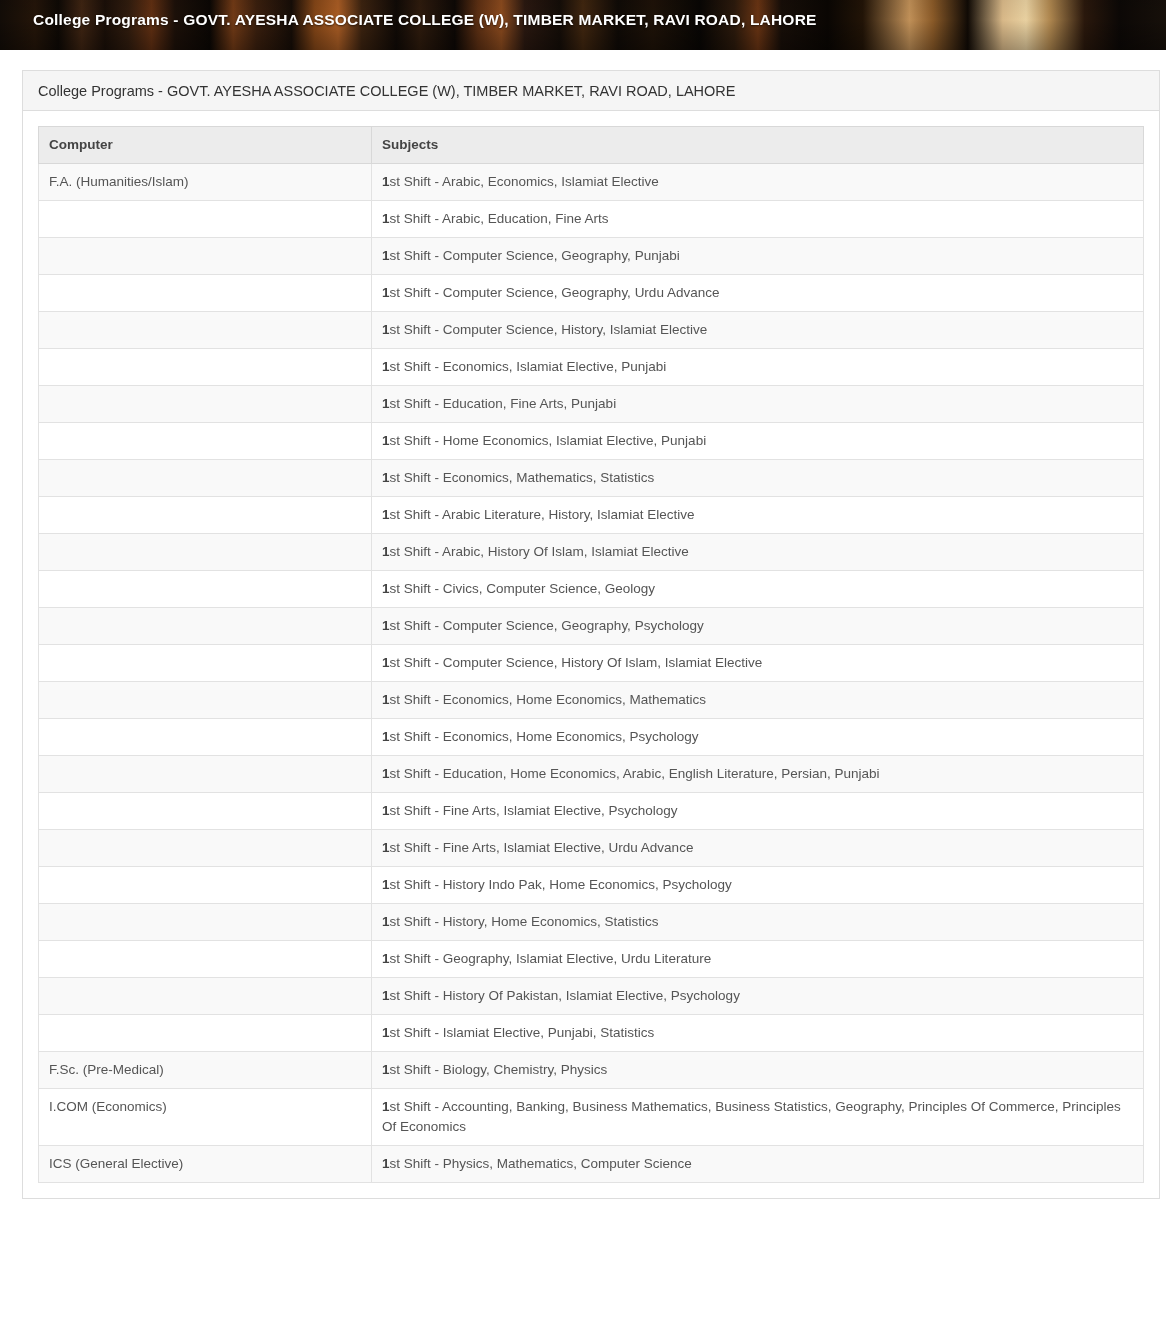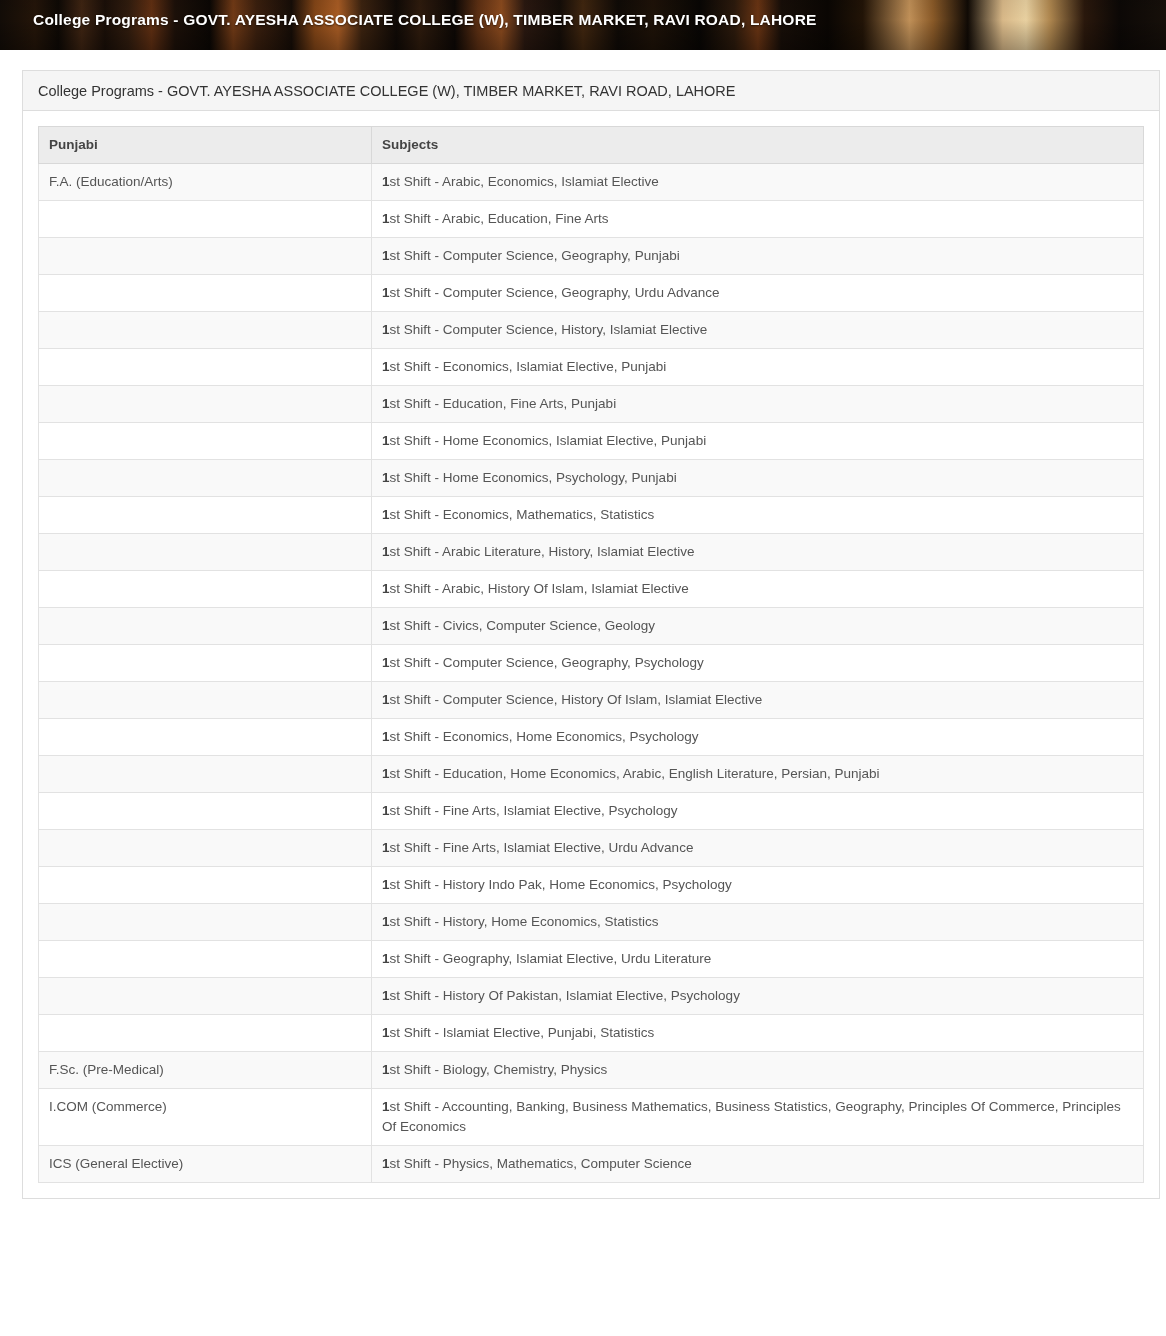--- a/index.html
+++ b/index.html
@@ -91,27 +91,27 @@
 <header class="topbar">
   <div class="topbar-title">College Programs - GOVT. AYESHA ASSOCIATE COLLEGE (W), TIMBER MARKET, RAVI ROAD, LAHORE</div>
 </header>
 
 <div class="panel">
   <div class="panel-heading">College Programs - GOVT. AYESHA ASSOCIATE COLLEGE (W), TIMBER MARKET, RAVI ROAD, LAHORE</div>
   <div class="panel-body">
     <table class="programs-table">
       <thead>
         <tr>
-          <th class="col-programs">Punjabi</th>
+          <th class="col-programs">Computer</th>
           <th>Subjects</th>
         </tr>
       </thead>
       <tbody id="rows">
           <tr>
-            <td>F.A. (Education/Arts)</td>
+            <td>F.A. (Humanities/Islam)</td>
             <td><b>1</b>st Shift - Arabic, Economics, Islamiat Elective</td>
           </tr>
           <tr>
             <td></td>
             <td><b>1</b>st Shift - Arabic, Education, Fine Arts</td>
           </tr>
           <tr>
             <td></td>
             <td><b>1</b>st Shift - Computer Science, Geography, Punjabi</td>
           </tr>
@@ -130,24 +130,20 @@
           <tr>
             <td></td>
             <td><b>1</b>st Shift - Education, Fine Arts, Punjabi</td>
           </tr>
           <tr>
             <td></td>
             <td><b>1</b>st Shift - Home Economics, Islamiat Elective, Punjabi</td>
           </tr>
           <tr>
             <td></td>
-            <td><b>1</b>st Shift - Home Economics, Psychology, Punjabi</td>
-          </tr>
-          <tr>
-            <td></td>
             <td><b>1</b>st Shift - Economics, Mathematics, Statistics</td>
           </tr>
           <tr>
             <td></td>
             <td><b>1</b>st Shift - Arabic Literature, History, Islamiat Elective</td>
           </tr>
           <tr>
             <td></td>
             <td><b>1</b>st Shift - Arabic, History Of Islam, Islamiat Elective</td>
           </tr>
@@ -155,20 +151,24 @@
             <td></td>
             <td><b>1</b>st Shift - Civics, Computer Science, Geology</td>
           </tr>
           <tr>
             <td></td>
             <td><b>1</b>st Shift - Computer Science, Geography, Psychology</td>
           </tr>
           <tr>
             <td></td>
             <td><b>1</b>st Shift - Computer Science, History Of Islam, Islamiat Elective</td>
+          </tr>
+          <tr>
+            <td></td>
+            <td><b>1</b>st Shift - Economics, Home Economics, Mathematics</td>
           </tr>
           <tr>
             <td></td>
             <td><b>1</b>st Shift - Economics, Home Economics, Psychology</td>
           </tr>
           <tr>
             <td></td>
             <td><b>1</b>st Shift - Education, Home Economics, Arabic, English Literature, Persian, Punjabi</td>
           </tr>
           <tr>
@@ -197,21 +197,21 @@
           </tr>
           <tr>
             <td></td>
             <td><b>1</b>st Shift - Islamiat Elective, Punjabi, Statistics</td>
           </tr>
           <tr>
             <td>F.Sc. (Pre-Medical)</td>
             <td><b>1</b>st Shift - Biology, Chemistry, Physics</td>
           </tr>
           <tr>
-            <td>I.COM (Commerce)</td>
+            <td>I.COM (Economics)</td>
             <td><b>1</b>st Shift - Accounting, Banking, Business Mathematics, Business Statistics, Geography, Principles Of Commerce, Principles Of Economics</td>
           </tr>
           <tr>
             <td>ICS (General Elective)</td>
             <td><b>1</b>st Shift - Physics, Mathematics, Computer Science</td>
           </tr>
         </tbody>
     </table>
   </div>
 </div>

